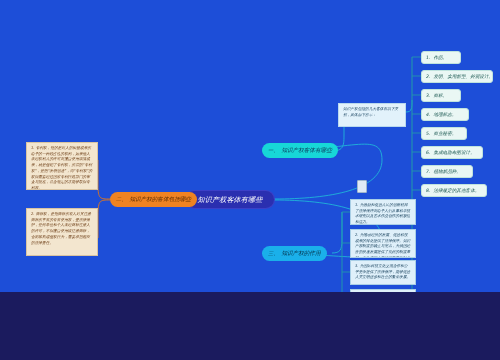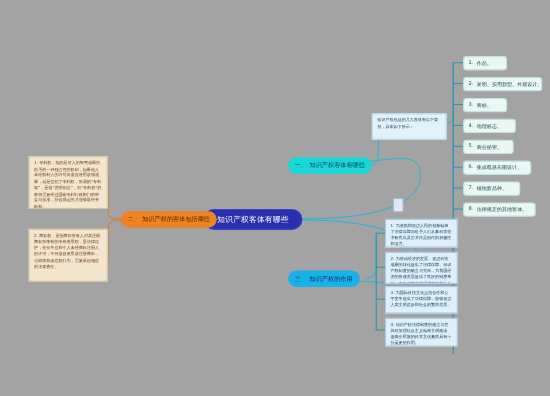--- a/index.html
+++ b/index.html
@@ -3,24 +3,25 @@
 <meta charset="utf-8">
 <style>
   html, body {
     margin: 0;
     padding: 0;
     background: #1b1b5e;
   }
   #canvas {
     position: relative;
     width: 500px;
-    height: 360px;
-    background: #a3a3a3;
+    height: 292px;
+    background: #1d4ed8;
     overflow: hidden;
     font-family: "DejaVu Sans", "Liberation Sans", sans-serif;
+    font-style: italic;
   }
   svg.links {
     position: absolute;
     left: 0; top: 0;
     width: 500px; height: 360px;
     pointer-events: none;
   }
 
   
   .root-node {

